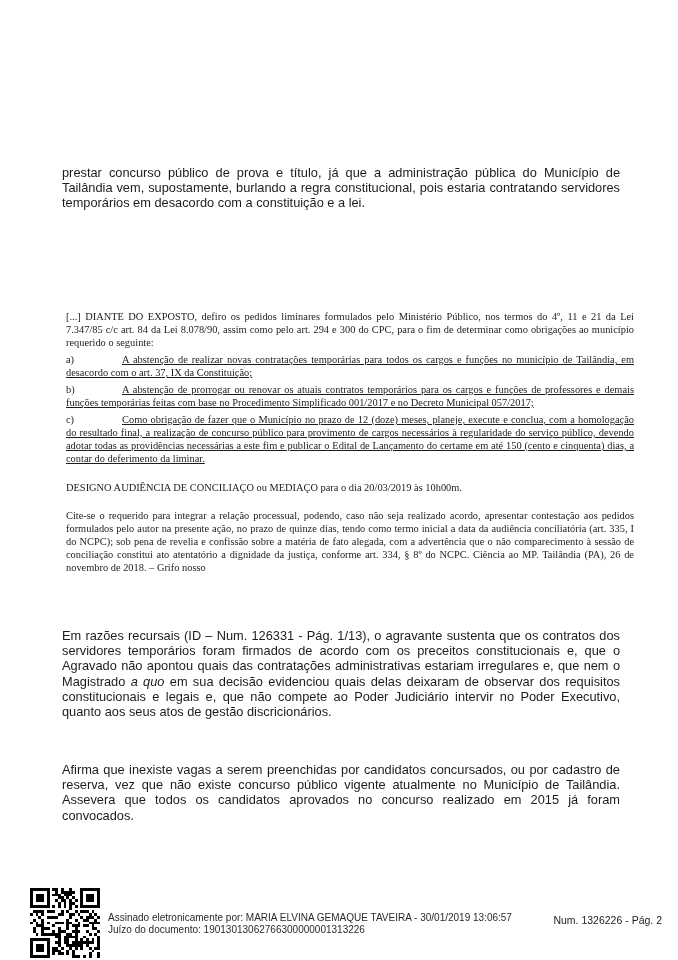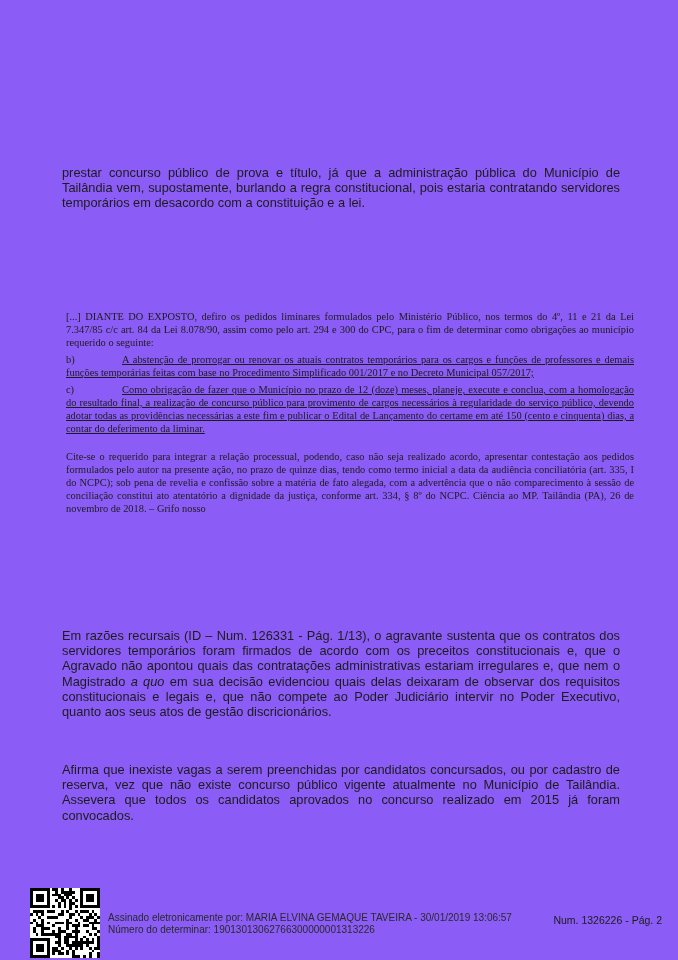--- a/index.html
+++ b/index.html
@@ -1,20 +1,20 @@
 <!DOCTYPE html>
 <html lang="pt"><head>
 <meta charset="utf-8">
 <style>
   html,body{margin:0;padding:0;background:#e8e8e8;}
   .page{
     position:relative;
     width:678px;height:960px;
     margin:0 auto;
-    background:#8b5cf6;
+    background:#ffffff;
     color:#161616;
     overflow:hidden;
     font-family:"Liberation Sans","DejaVu Sans",sans-serif;
   }
   .body-p{
     position:absolute;
     left:62px;width:558px;
     margin:0;
     font-size:12.8px;
     line-height:15.2px;
@@ -66,26 +66,28 @@
 <body>
 
 <div class="page">
 
   <p class="body-p p1">prestar concurso público de prova e título, já que a administração pública do Município de Tailândia vem, supostamente, burlando a regra constitucional, pois estaria contratando servidores temporários em desacordo com a constituição e a lei.</p>
 
 
   <div class="quote">
     <p class="q-intro">[...] DIANTE DO EXPOSTO, defiro os pedidos liminares formulados pelo Ministério Público, nos termos do 4º, 11 e 21 da Lei 7.347/85 c/c art. 84 da Lei 8.078/90, assim como pelo art. 294 e 300 do CPC, para o fim de determinar como obrigações ao município requerido o seguinte:</p>
 
+    <div class="q-item"><span class="q-marker">a)</span><span class="q-ul">A abstenção de realizar novas contratações temporárias para todos os cargos e funções no município de Tailândia, em desacordo com o art. 37, IX da Constituição;</span></div>
 
     <div class="q-item"><span class="q-marker">b)</span><span class="q-ul">A abstenção de prorrogar ou renovar os atuais contratos temporários para os cargos e funções de professores e demais funções temporárias feitas com base no Procedimento Simplificado 001/2017 e no Decreto Municipal 057/2017;</span></div>
 
     <div class="q-item"><span class="q-marker">c)</span><span class="q-ul">Como obrigação de fazer que o Município no prazo de 12 (doze) meses, planeje, execute e conclua, com a homologação do resultado final, a realização de concurso público para provimento de cargos necessários à regularidade do serviço público, devendo adotar todas as providências necessárias a este fim e publicar o Edital de Lançamento do certame em até 150 (cento e cinquenta) dias, a contar do deferimento da liminar.</span></div>
 
 
+    <p class="q-designo">DESIGNO AUDIÊNCIA DE CONCILIAÇO ou MEDIAÇO para o dia 20/03/2019 às 10h00m.</p>
 
     <p class="q-cite">Cite-se o requerido para integrar a relação processual, podendo, caso não seja realizado acordo, apresentar contestação aos pedidos formulados pelo autor na presente ação, no prazo de quinze dias, tendo como termo inicial a data da audiência conciliatória (art. 335, I do NCPC); sob pena de revelia e confissão sobre a matéria de fato alegada, com a advertência que o não comparecimento à sessão de conciliação constitui ato atentatório a dignidade da justiça, conforme art. 334, § 8º do NCPC. Ciência ao MP. Tailândia (PA), 26 de novembro de 2018. – Grifo nosso</p>
   </div>
 
   <p class="body-p p3"><span>Em razões recursais (ID – Num. 126331 - Pág. 1/13), o agravante sustenta que os contratos dos servidores temporários foram firmados de acordo com os preceitos constitucionais e, que o Agravado não apontou quais das contratações administrativas estariam irregulares e, que nem o Magistrado </span><i>a quo</i><span> em sua decisão evidenciou quais delas deixaram de observar dos requisitos constitucionais e legais e, que não compete ao Poder Judiciário intervir no Poder Executivo, quanto aos seus atos de gestão discricionários.</span></p>
 
   <p class="body-p p4">Afirma que inexiste vagas a serem preenchidas por candidatos concursados, ou por cadastro de reserva, vez que não existe concurso público vigente atualmente no Município de Tailândia. Assevera que todos os candidatos aprovados no concurso realizado em 2015 já foram convocados.</p>
 
   <div class="footer-sig">
     <svg class="qr" id="qr-svg" viewBox="0 0 25 25" shape-rendering="crispEdges">
@@ -387,19 +389,19 @@
         <rect x="24" y="23" width="1" height="1" fill="#000"></rect>
         <rect x="15" y="24" width="1" height="1" fill="#000"></rect>
         <rect x="16" y="24" width="1" height="1" fill="#000"></rect>
         <rect x="17" y="24" width="1" height="1" fill="#000"></rect>
         <rect x="19" y="24" width="1" height="1" fill="#000"></rect>
         <rect x="21" y="24" width="1" height="1" fill="#000"></rect>
         <rect x="24" y="24" width="1" height="1" fill="#000"></rect>
       </svg>
     <div class="sig-lines">
       <div>Assinado eletronicamente por: MARIA ELVINA GEMAQUE TAVEIRA - 30/01/2019 13:06:57</div>
-      <div>Número do determinar: 19013013062766300000001313226</div>
+      <div>Juízo do documento: 19013013062766300000001313226</div>
     </div>
   </div>
 
   <div class="page-ref">Num. 1326226 - Pág. 2</div>
 
 </div>
 
 </body></html>

